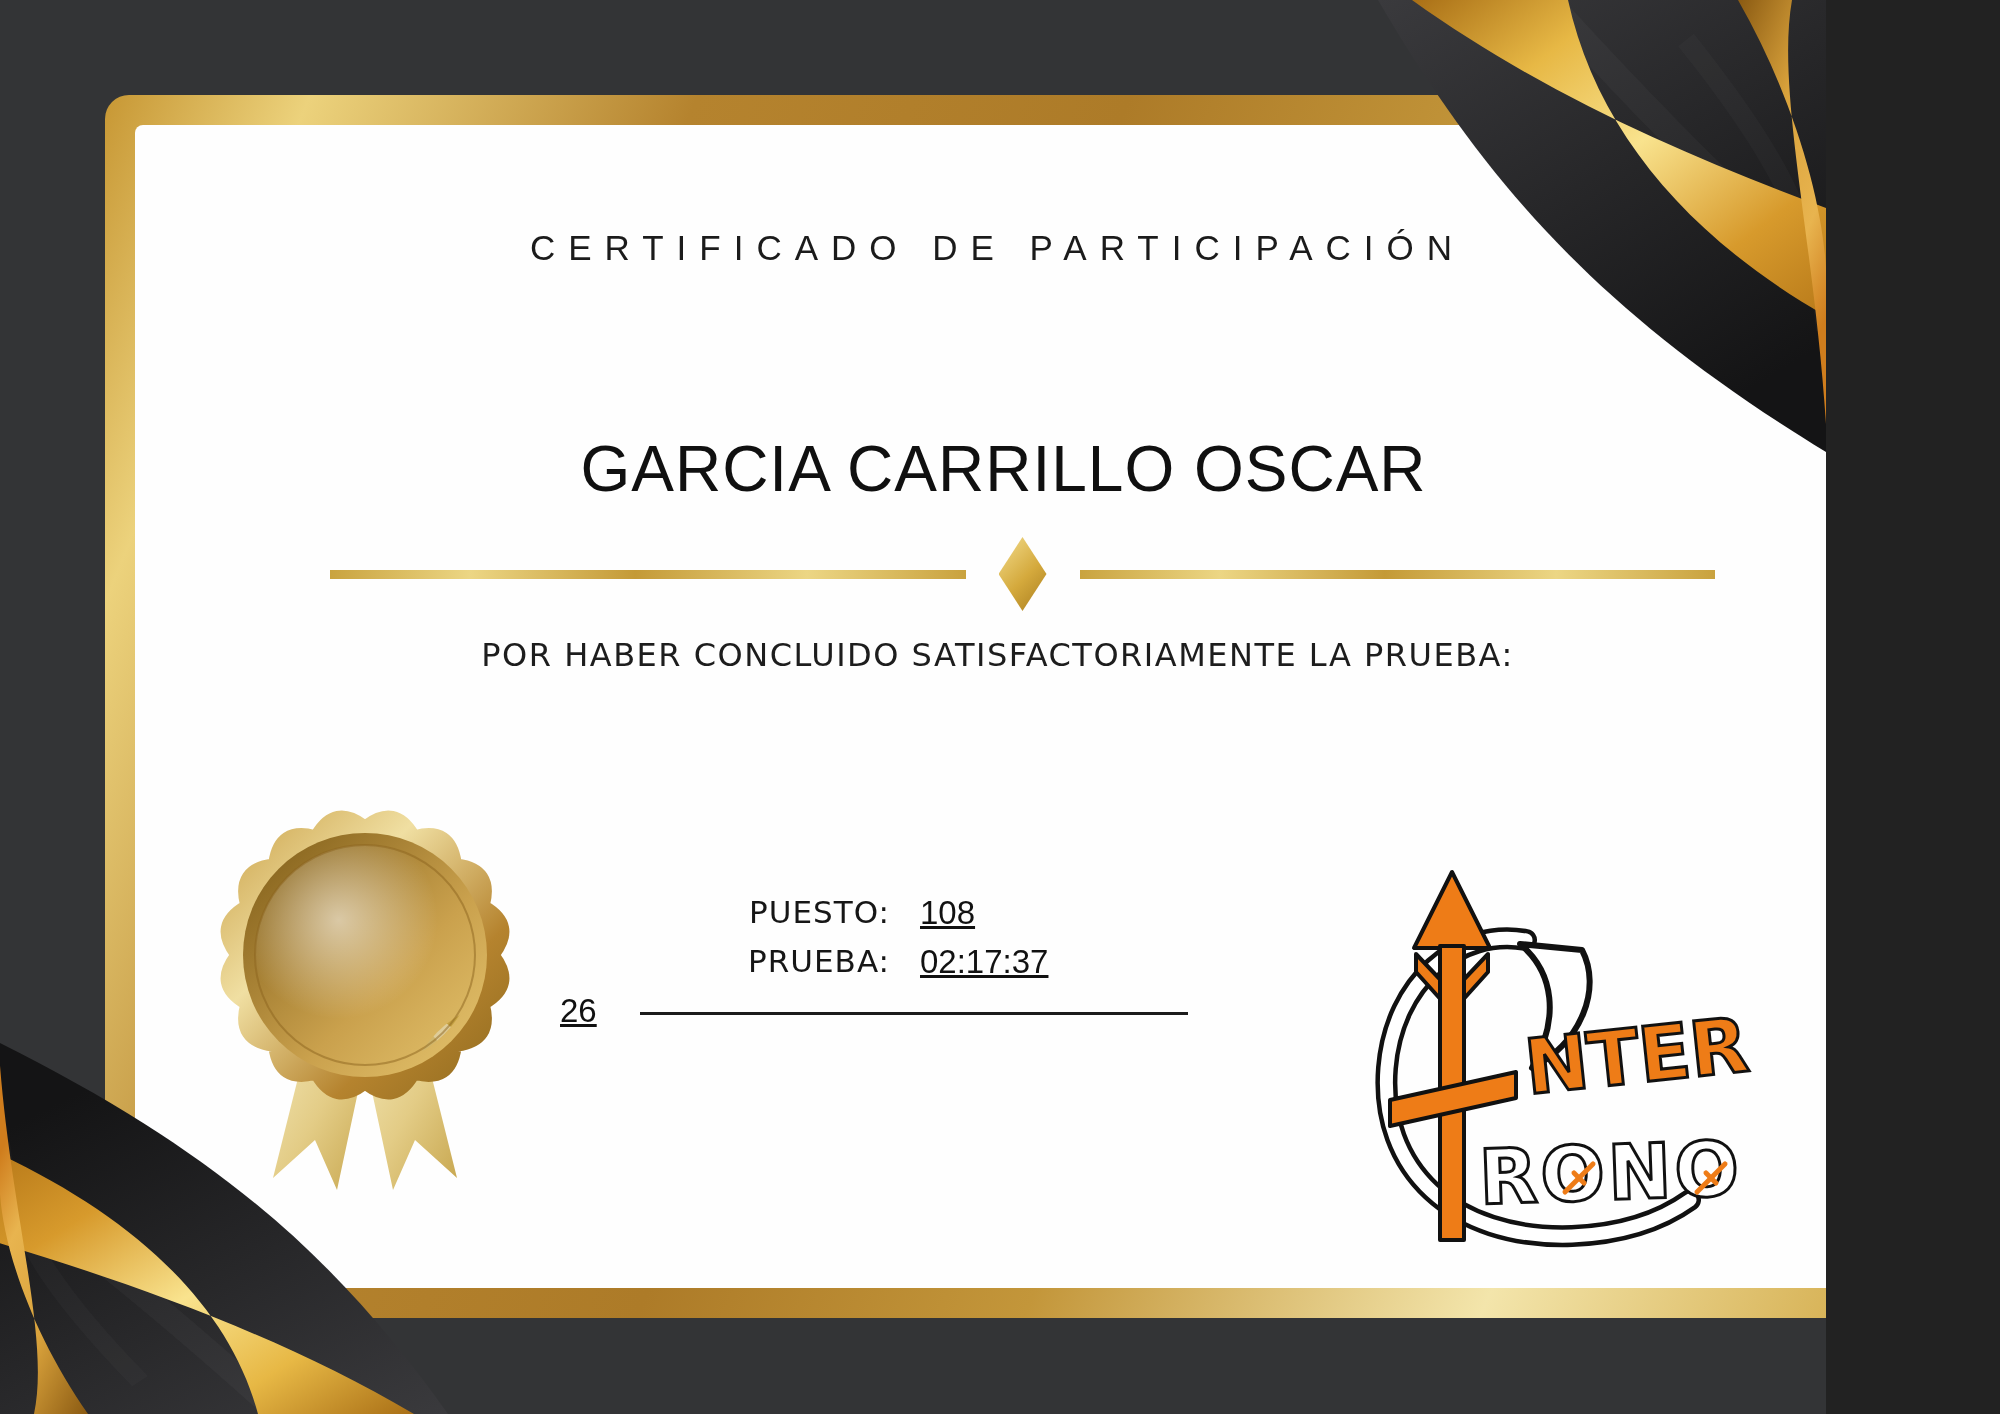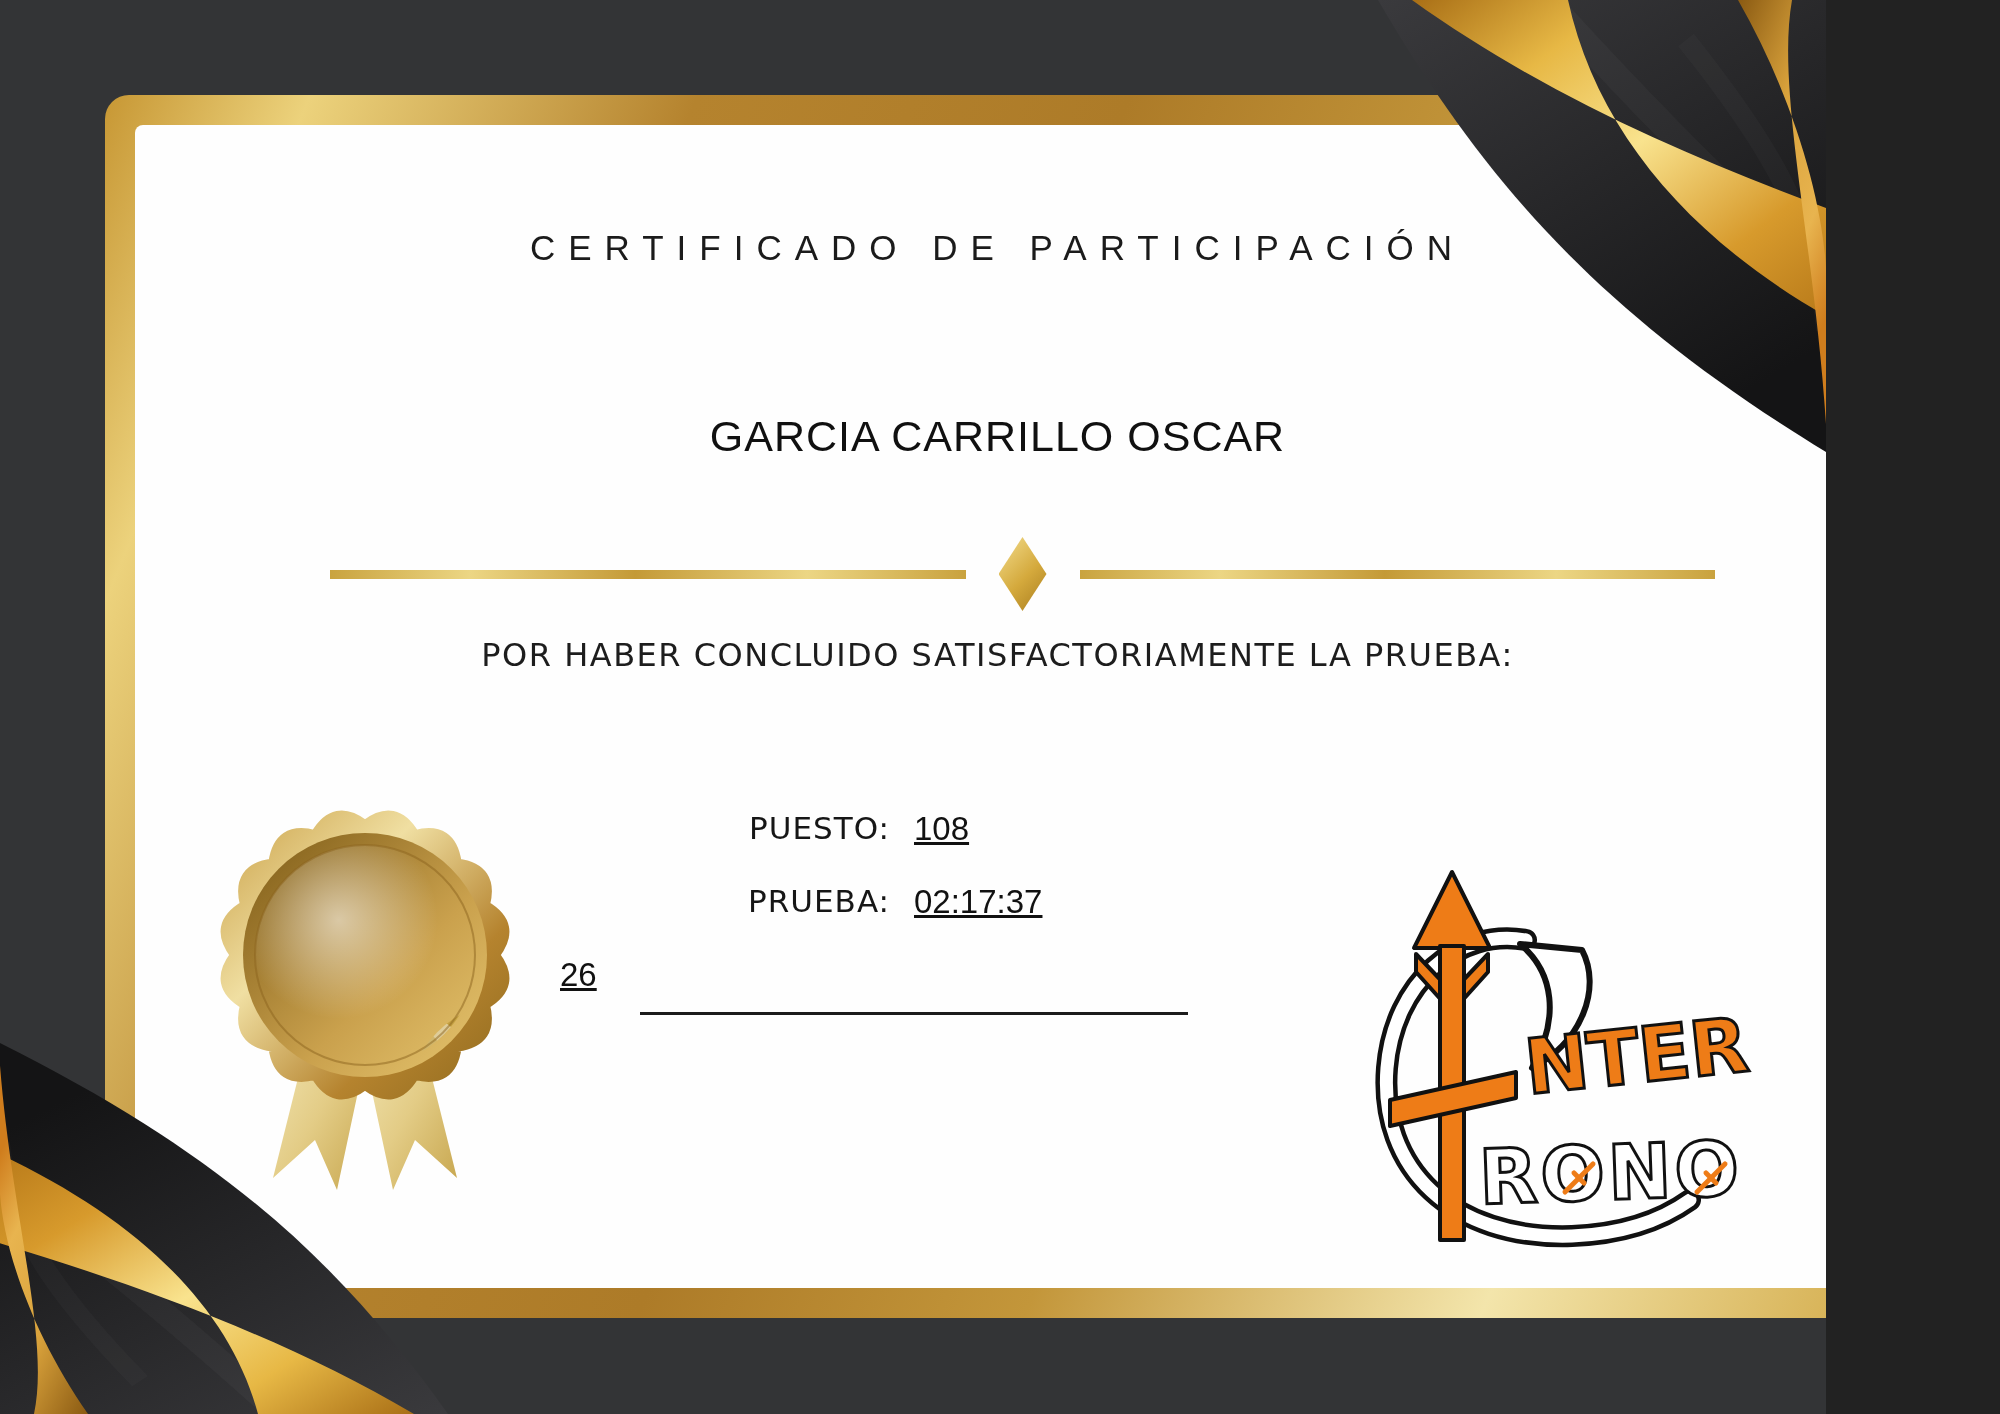--- a/index.html
+++ b/index.html
@@ -6,30 +6,30 @@
   #stage{position:relative;width:1826px;height:1414px;background:var(--background,#333436);overflow:hidden;font-family:"Liberation Sans",sans-serif;}
 
   
   .frame{position:absolute;left:105px;top:95px;width:1785px;height:1223px;border-radius:24px;
     background:linear-gradient(112deg,#c79734 0%,#ecd27c 9%,#b5832e 26%,#ad7b28 45%,#c3963a 62%,#f3e5ab 82%,#d3ab4a 100%);}
   .paper{position:absolute;left:30px;top:30px;right:30px;bottom:30px;border-radius:8px;background:var(--paper,#fefefe);}
 
   
   .cert-title{position:absolute;left:105px;top:228px;width:1785px;text-align:center;
     font-family:"Liberation Sans",sans-serif;font-size:35px;font-weight:400;letter-spacing:13px;color:var(--text,#1b1b1b);}
-  .cert-name{position:absolute;left:105px;top:412px;width:1785px;text-align:center;
-    font-family:"Liberation Sans",sans-serif;font-size:43px;font-weight:400;letter-spacing:1px;color:#101010;}
+  .cert-name{position:absolute;left:105px;top:432px;width:1785px;text-align:center;
+    font-family:"Liberation Sans",sans-serif;font-size:64px;font-weight:400;letter-spacing:1px;color:#101010;padding-left:6px;}
   .divider{position:absolute;left:330px;top:536px;width:1385px;height:76px;display:flex;align-items:center;gap:33px;}
   .divider .line{flex:1;height:9px;background:linear-gradient(90deg,#c9a33f,#ecd684 22%,#c49a37 48%,#ecd684 75%,#c9a23e);}
   .divider .gem{width:48px;height:74px;background:linear-gradient(135deg,#f3dd8d,#d4a93c 55%,#a87c1f);
     clip-path:polygon(50% 0,100% 50%,50% 100%,0 50%);}
   .cert-sub{position:absolute;left:105px;top:636px;width:1785px;text-align:center;
     font-family:"DejaVu Sans",sans-serif;font-size:32px;font-weight:400;letter-spacing:1.5px;color:#1d1d1d;}
 
-  .stats{position:absolute;left:560px;top:804px;display:grid;grid-template-columns:330px auto;column-gap:30px;row-gap:0;gap:24px;}
+  .stats{position:absolute;left:560px;top:888px;display:grid;grid-template-columns:330px auto;column-gap:30px;row-gap:0;}
   .stat-label{font-family:"DejaVu Sans",sans-serif;font-size:31px;color:#161616;text-align:right;line-height:49px;letter-spacing:1px;}
   .stat-value{font-family:"Liberation Sans",sans-serif;font-size:33px;color:#111;text-align:left;line-height:49px;text-decoration:underline;}
   .sig-line{position:absolute;left:640px;top:1012px;width:548px;height:3px;background:#1c1c1c;}
 
   .medal{position:absolute;left:215px;top:800px;width:300px;height:410px;}
   .logo{position:absolute;left:1356px;top:848px;width:452px;height:414px;}
 
   .swoosh{position:absolute;}
   .swoosh.tr{right:0;top:0;width:700px;height:760px;}
   .swoosh.bl{left:0;bottom:0;width:700px;height:624px;}

